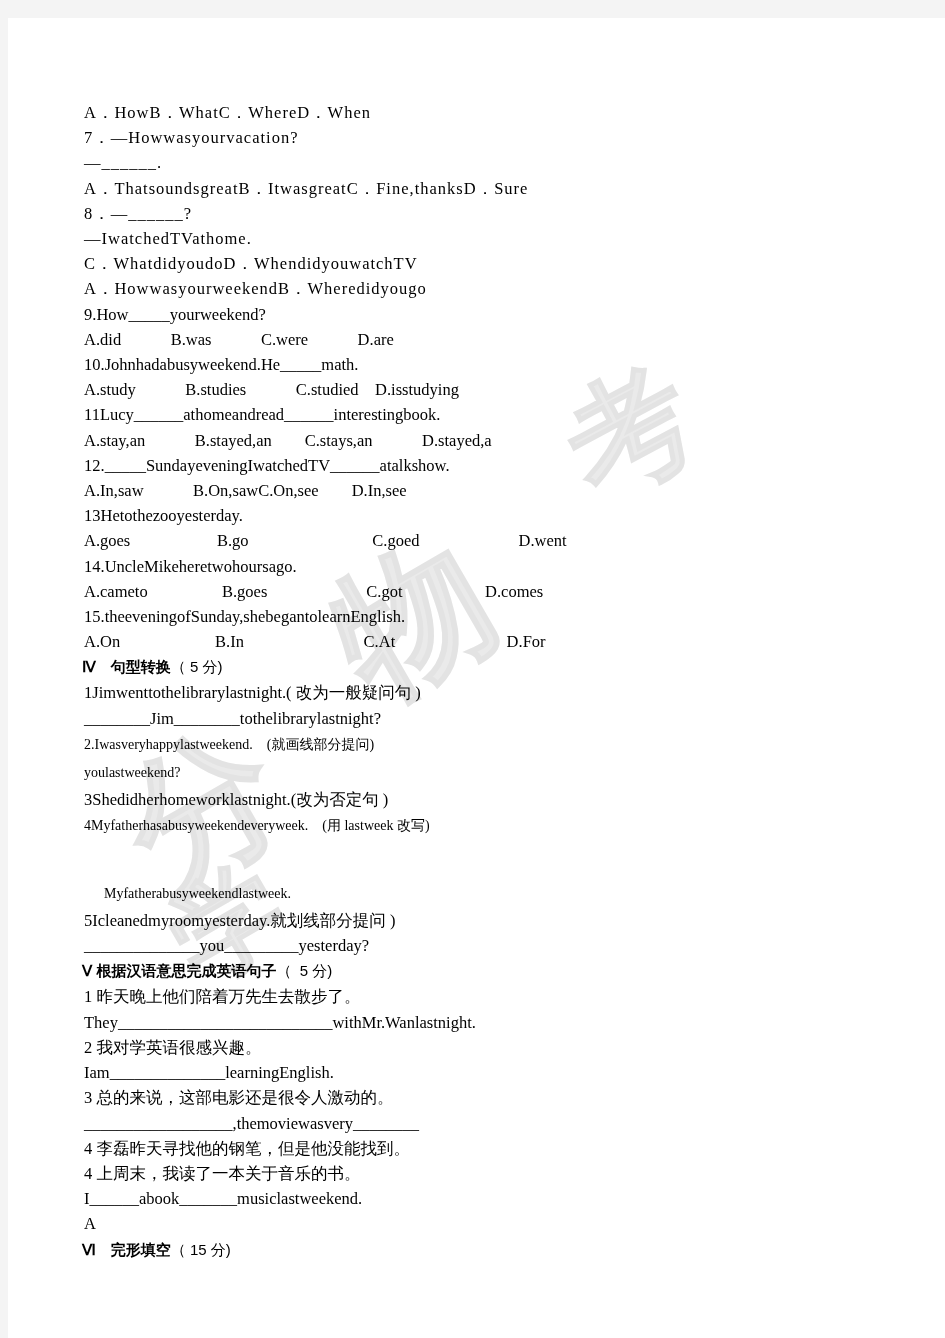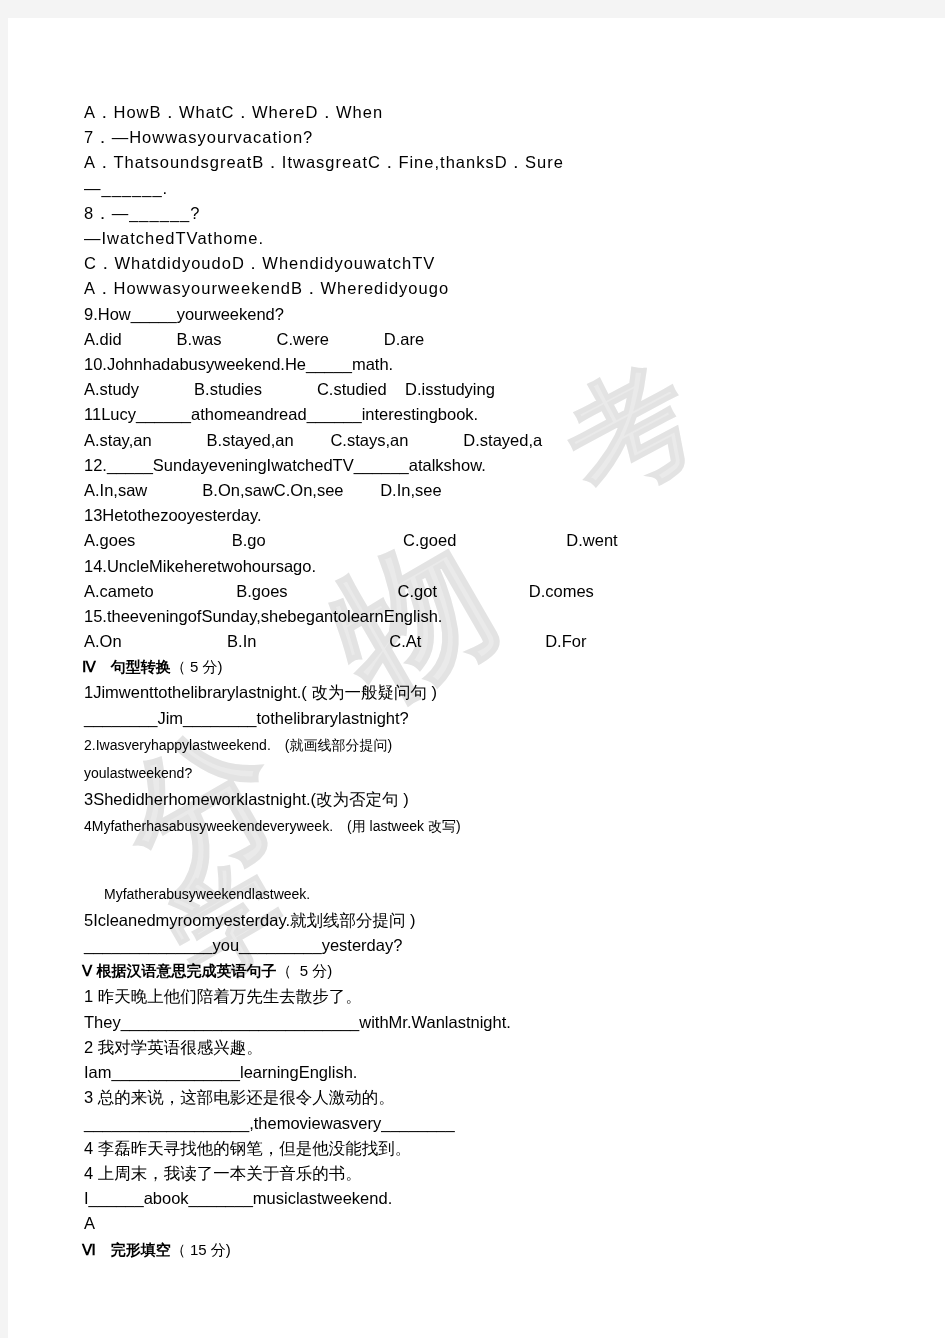--- a/index.html
+++ b/index.html
@@ -51,21 +51,21 @@
     position: relative;
     z-index: 2;
     padding: 82px 0 0 0;
   }
   .ln {
     color: #000;
     font-size: 16.5px;
     line-height: 25.2px;
     padding-left: 76px;
     white-space: pre;
-    font-family: Liberation Sans, sans-serif;
+    font-family: Liberation Serif, serif;
   }
   .ln.sm   { font-size: 14px; line-height: 28px; }
   .ln.indent { padding-left: 96px; margin-top: 40px; }
   .sec {
     font-size: 15px;
     line-height: 26px;
     padding-left: 74px;
     color: #000;
     white-space: pre;
   }
@@ -82,22 +82,22 @@
     <div class="wm wm-a">考</div>
     <div class="wm wm-b">物</div>
     <div class="wm wm-c">分</div>
     <div class="wm wm-d">学</div>
   </div>
 
   <div id="content">
 
     <div class="ln sp-lg">A．HowB．WhatC．WhereD．When</div>
     <div class="ln sp-lg">7．—Howwasyourvacation?</div>
+    <div class="ln sp-lg">—______.</div>
     <div class="ln sp-lg">A．ThatsoundsgreatB．ItwasgreatC．Fine,thanksD．Sure</div>
-    <div class="ln sp-lg">—______.</div>
     <div class="ln sp-lg">8．—______?</div>
     <div class="ln sp-lg">—IwatchedTVathome.</div>
     <div class="ln sp-lg">C．WhatdidyoudoD．WhendidyouwatchTV</div>
     <div class="ln sp-lg">A．HowwasyourweekendB．Wheredidyougo</div>
 
     <div class="ln">9.How_____yourweekend?</div>
     <div class="ln">A.did            B.was            C.were            D.are</div>
     <div class="ln">10.Johnhadabusyweekend.He_____math.</div>
     <div class="ln">A.study            B.studies            C.studied    D.isstudying</div>
     <div class="ln">11Lucy______athomeandread______interestingbook.</div>

